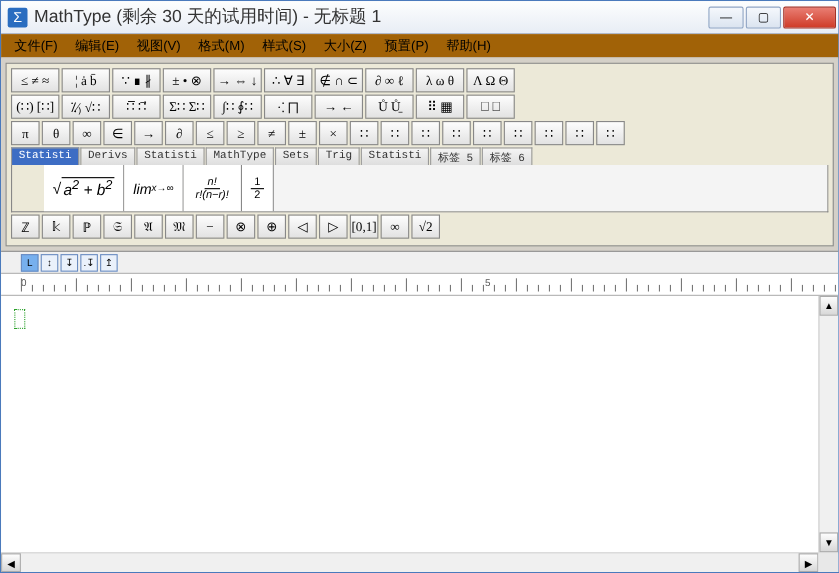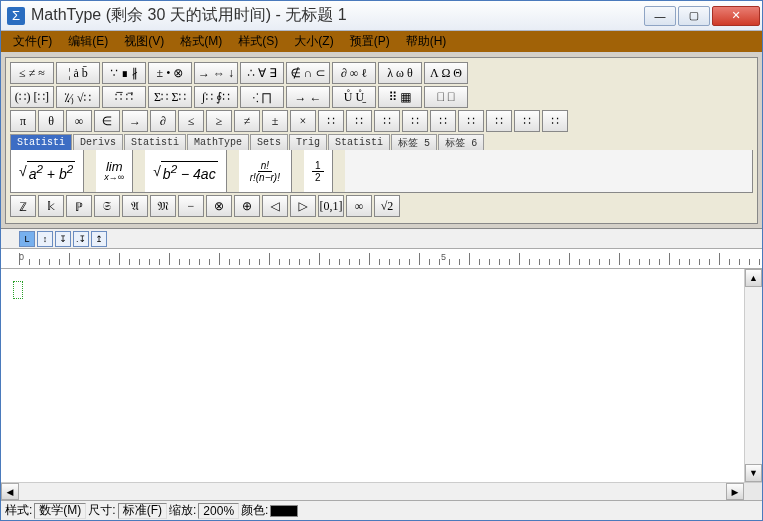--- a/index.html
+++ b/index.html
@@ -15,21 +15,21 @@
 .menuitem { font-size: 12px; padding: 2px 8px; cursor: pointer; }
 .palettes { background: #d4d0c8; padding: 4px; border-bottom: 1px solid #888; }
 .paletteframe { background: #ece9d8; border: 1px solid #888; padding: 4px; }
 .prow { display: flex; gap: 2px; margin-bottom: 2px; }
 .pbtn { height: 22px; background: linear-gradient(#fdfdfd,#e2e2e2); border: 1px solid #888; display: flex; align-items: center; justify-content: center; font-size: 12px; cursor: pointer; font-family: "Cambria Math","Times New Roman",serif; }
 .pbtn.w1 { width: 44px; }
 .pbtn.w2 { width: 26px; }
 .tabrow { display: flex; gap: 1px; margin-bottom: 0; }
 .tab { height: 16px; padding: 0 6px; background: linear-gradient(#f4f4f4,#dedede); border: 1px solid #999; border-bottom: none; font-size: 10px; font-family: "Courier New", monospace; color: #333; display: flex; align-items: center; cursor: pointer; }
 .tab.active { background: #3d6dc4; color: #fff; }
-.bigrow { display: flex; gap: 12px; border: 1px solid #888; border-top: none; margin-bottom: 2px; }
+.bigrow { display: flex; gap: 0; border: 1px solid #888; border-top: none; margin-bottom: 2px; padding-left: 29px; }
 .bigbtn { height: 42px; border-right: 1px solid #888; display: flex; align-items: center; justify-content: center; font-size: 14px; font-family: "Cambria Math","Times New Roman",serif; font-style: italic; cursor: pointer; padding: 0 8px; background: #fff; }
 .bigrow .bigbtn:last-child { border-right: none; flex: 1; background: #f4f4f4; }
 .smallrow .pbtn { font-size: 12px; font-family: "Times New Roman", serif; }
 .tabstops { height: 20px; background: #f0f0f0; border-bottom: 1px solid #aaa; display: flex; align-items: center; padding-left: 18px; gap: 2px; }
 .tsbtn { width: 16px; height: 16px; border: 1px solid #6a8cc0; background: #eaf1fb; font-size: 9px; display: flex; align-items: center; justify-content: center; cursor: pointer; }
 .tsbtn.sel { background: #77b0ee; }
 .ruler { height: 20px; background: #fff; border-bottom: 1px solid #aaa; position: relative; font-size: 9px; color: #555; }
 .ruler .tick { position: absolute; top: 0; height: 100%; border-left: 1px solid #777; }
 .ruler .label { position: absolute; top: 3px; }
 .editarea { flex: 1; background: #fff; position: relative; overflow: hidden; display: flex; }
@@ -44,21 +44,21 @@
 .hscroll .corner { width: 18px; background: #e8e8e8; }
 .statusbar { height: 20px; background: #f0f0f0; border-top: 1px solid #aaa; display: flex; align-items: center; font-size: 12px; padding: 0 4px; gap: 2px; }
 .statusbar .field { padding: 0 4px; border: 1px inset #ddd; height: 16px; display: flex; align-items: center; }
 .statusbar .swatch { width: 28px; height: 12px; background: #000; border: 1px solid #888; }
 .sqrt { position: relative; display: inline-flex; align-items: center; }
 .sqrt::before { content: "√"; font-style: normal; }
 .sqrt .rad { border-top: 1px solid #000; padding: 0 2px; }
 .frac { display: inline-flex; flex-direction: column; align-items: center; font-size: 10px; line-height: 1.1; font-style: italic; }
 .frac .num { border-bottom: 1px solid #000; padding: 0 3px; }
 .frac .den { padding: 0 3px; }
-.lim { display: inline-flex; flex-direction: column; align-items: center; font-size: 13px; line-height: 1; }
+.lim { display: inline-flex; flex-direction: row; align-items: center; font-size: 13px; line-height: 1; }
 .lim .sub { font-size: 9px; font-style: italic; }
 </style>
 </head>
 <body>
 
 <div class="window">
 
   <div class="titlebar">
     <div class="icon">Σ</div>
     <div class="title">MathType (剩余 30 天的试用时间) - 无标题 1</div>
@@ -144,25 +144,20 @@
       <div class="bigrow">
         <div class="bigbtn">
           <span class="sqrt">
               <span class="rad"><span>a</span><sup>2</sup> + <span>b</span><sup>2</sup></span>
             </span>
         </div>
         <div class="bigbtn">
           <span class="lim">
               <span>lim</span>
               <span class="sub">x→∞</span>
-            </span>
-        </div>
-        <div class="bigbtn">
-          <span class="sqrt">
-              <span class="rad"><span>b</span><sup>2</sup> − <span>4ac</span></span>
             </span>
         </div>
         <div class="bigbtn">
           <span class="frac">
               <span class="num">n!</span>
               <span class="den">r!(n−r)!</span>
             </span>
         </div>
         <div class="bigbtn">
           <span class="frac" style="font-style:normal">
@@ -291,24 +286,14 @@
     </div>
   </div>
 
   <div class="hscroll">
     <div class="arrow">◀</div>
     <div class="track"></div>
     <div class="arrow">▶</div>
     <div class="corner"></div>
   </div>
 
-  <div class="statusbar">
-    <span>样式:</span>
-    <span class="field">数学(M)</span>
-    <span>尺寸:</span>
-    <span class="field">标准(F)</span>
-    <span>缩放:</span>
-    <span class="field">200%</span>
-    <span>颜色:</span>
-    <span class="swatch"></span>
-  </div>
 
 </div>
 
 </body></html>

